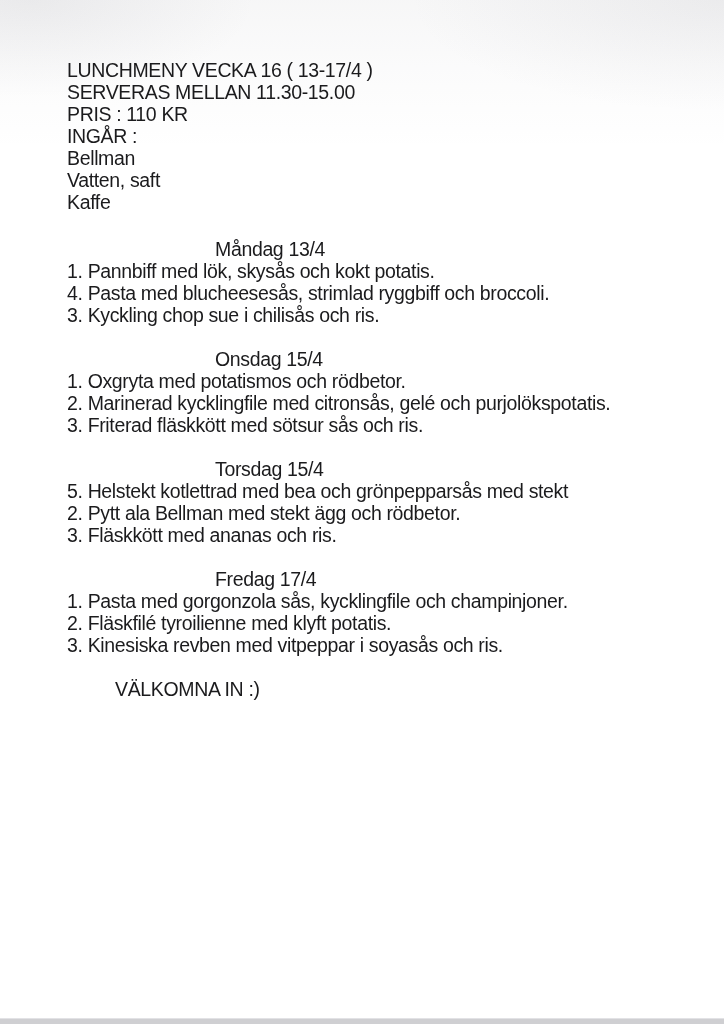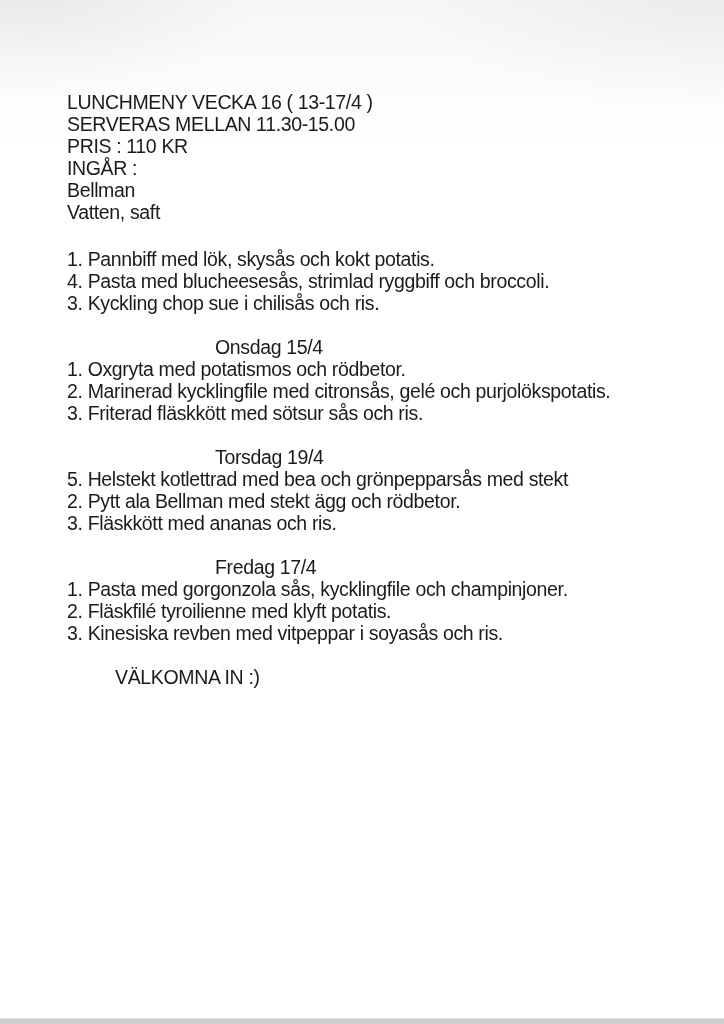--- a/index.html
+++ b/index.html
@@ -37,59 +37,61 @@
   }
   .content {
     position: absolute;
     left: 67px;
     top: 59px;
     font-size: 19.5px;
     line-height: 22px;
     letter-spacing: -0.35px;
     white-space: nowrap;
   }
-  .header-block { margin-bottom: 25px; margin-top: 32px; }
+  .header-block { margin-bottom: 25px; }
   .day-section { margin-bottom: 22px; }
   .day-label { margin-left: 148px; }
   .footer-line { margin-left: 48px; }
   .line { height: 22px; }
 </style>
 </head>
 <body>
 
 <div class="page">
   <div class="top-shade"></div>
 
   <div class="content">
 
     <div class="header-block">
       <div class="line">LUNCHMENY VECKA 16 ( 13-17/4 )</div>
       <div class="line">SERVERAS MELLAN 11.30-15.00</div>
       <div class="line">PRIS : 110 KR</div>
       <div class="line">INGÅR :</div>
       <div class="line">Bellman</div>
       <div class="line">Vatten, saft</div>
+      <div class="line">Kaffe</div>
     </div>
 
     <div class="day-section">
+      <div class="line day-label">Måndag 13/4</div>
       <div class="line">1. Pannbiff med lök, skysås och kokt potatis.</div>
       <div class="line">4. Pasta med blucheesesås, strimlad ryggbiff och broccoli.</div>
       <div class="line">3. Kyckling chop sue i chilisås och ris.</div>
     </div>
 
 
     <div class="day-section">
       <div class="line day-label">Onsdag 15/4</div>
       <div class="line">1. Oxgryta med potatismos och rödbetor.</div>
       <div class="line">2. Marinerad kycklingfile med citronsås, gelé och purjolökspotatis.</div>
       <div class="line">3. Friterad fläskkött med sötsur sås och ris.</div>
     </div>
 
     <div class="day-section">
-      <div class="line day-label">Torsdag 19/4</div>
+      <div class="line day-label">Torsdag 15/4</div>
       <div class="line">5. Helstekt kotlettrad med bea och grönpepparsås med stekt</div>
       <div class="line">2. Pytt ala Bellman med stekt ägg och rödbetor.</div>
       <div class="line">3. Fläskkött med ananas och ris.</div>
     </div>
 
     <div class="day-section">
       <div class="line day-label">Fredag 17/4</div>
       <div class="line">1. Pasta med gorgonzola sås, kycklingfile och champinjoner.</div>
       <div class="line">2. Fläskfilé tyroilienne med klyft potatis.</div>
       <div class="line">3. Kinesiska revben med vitpeppar i soyasås och ris.</div>

